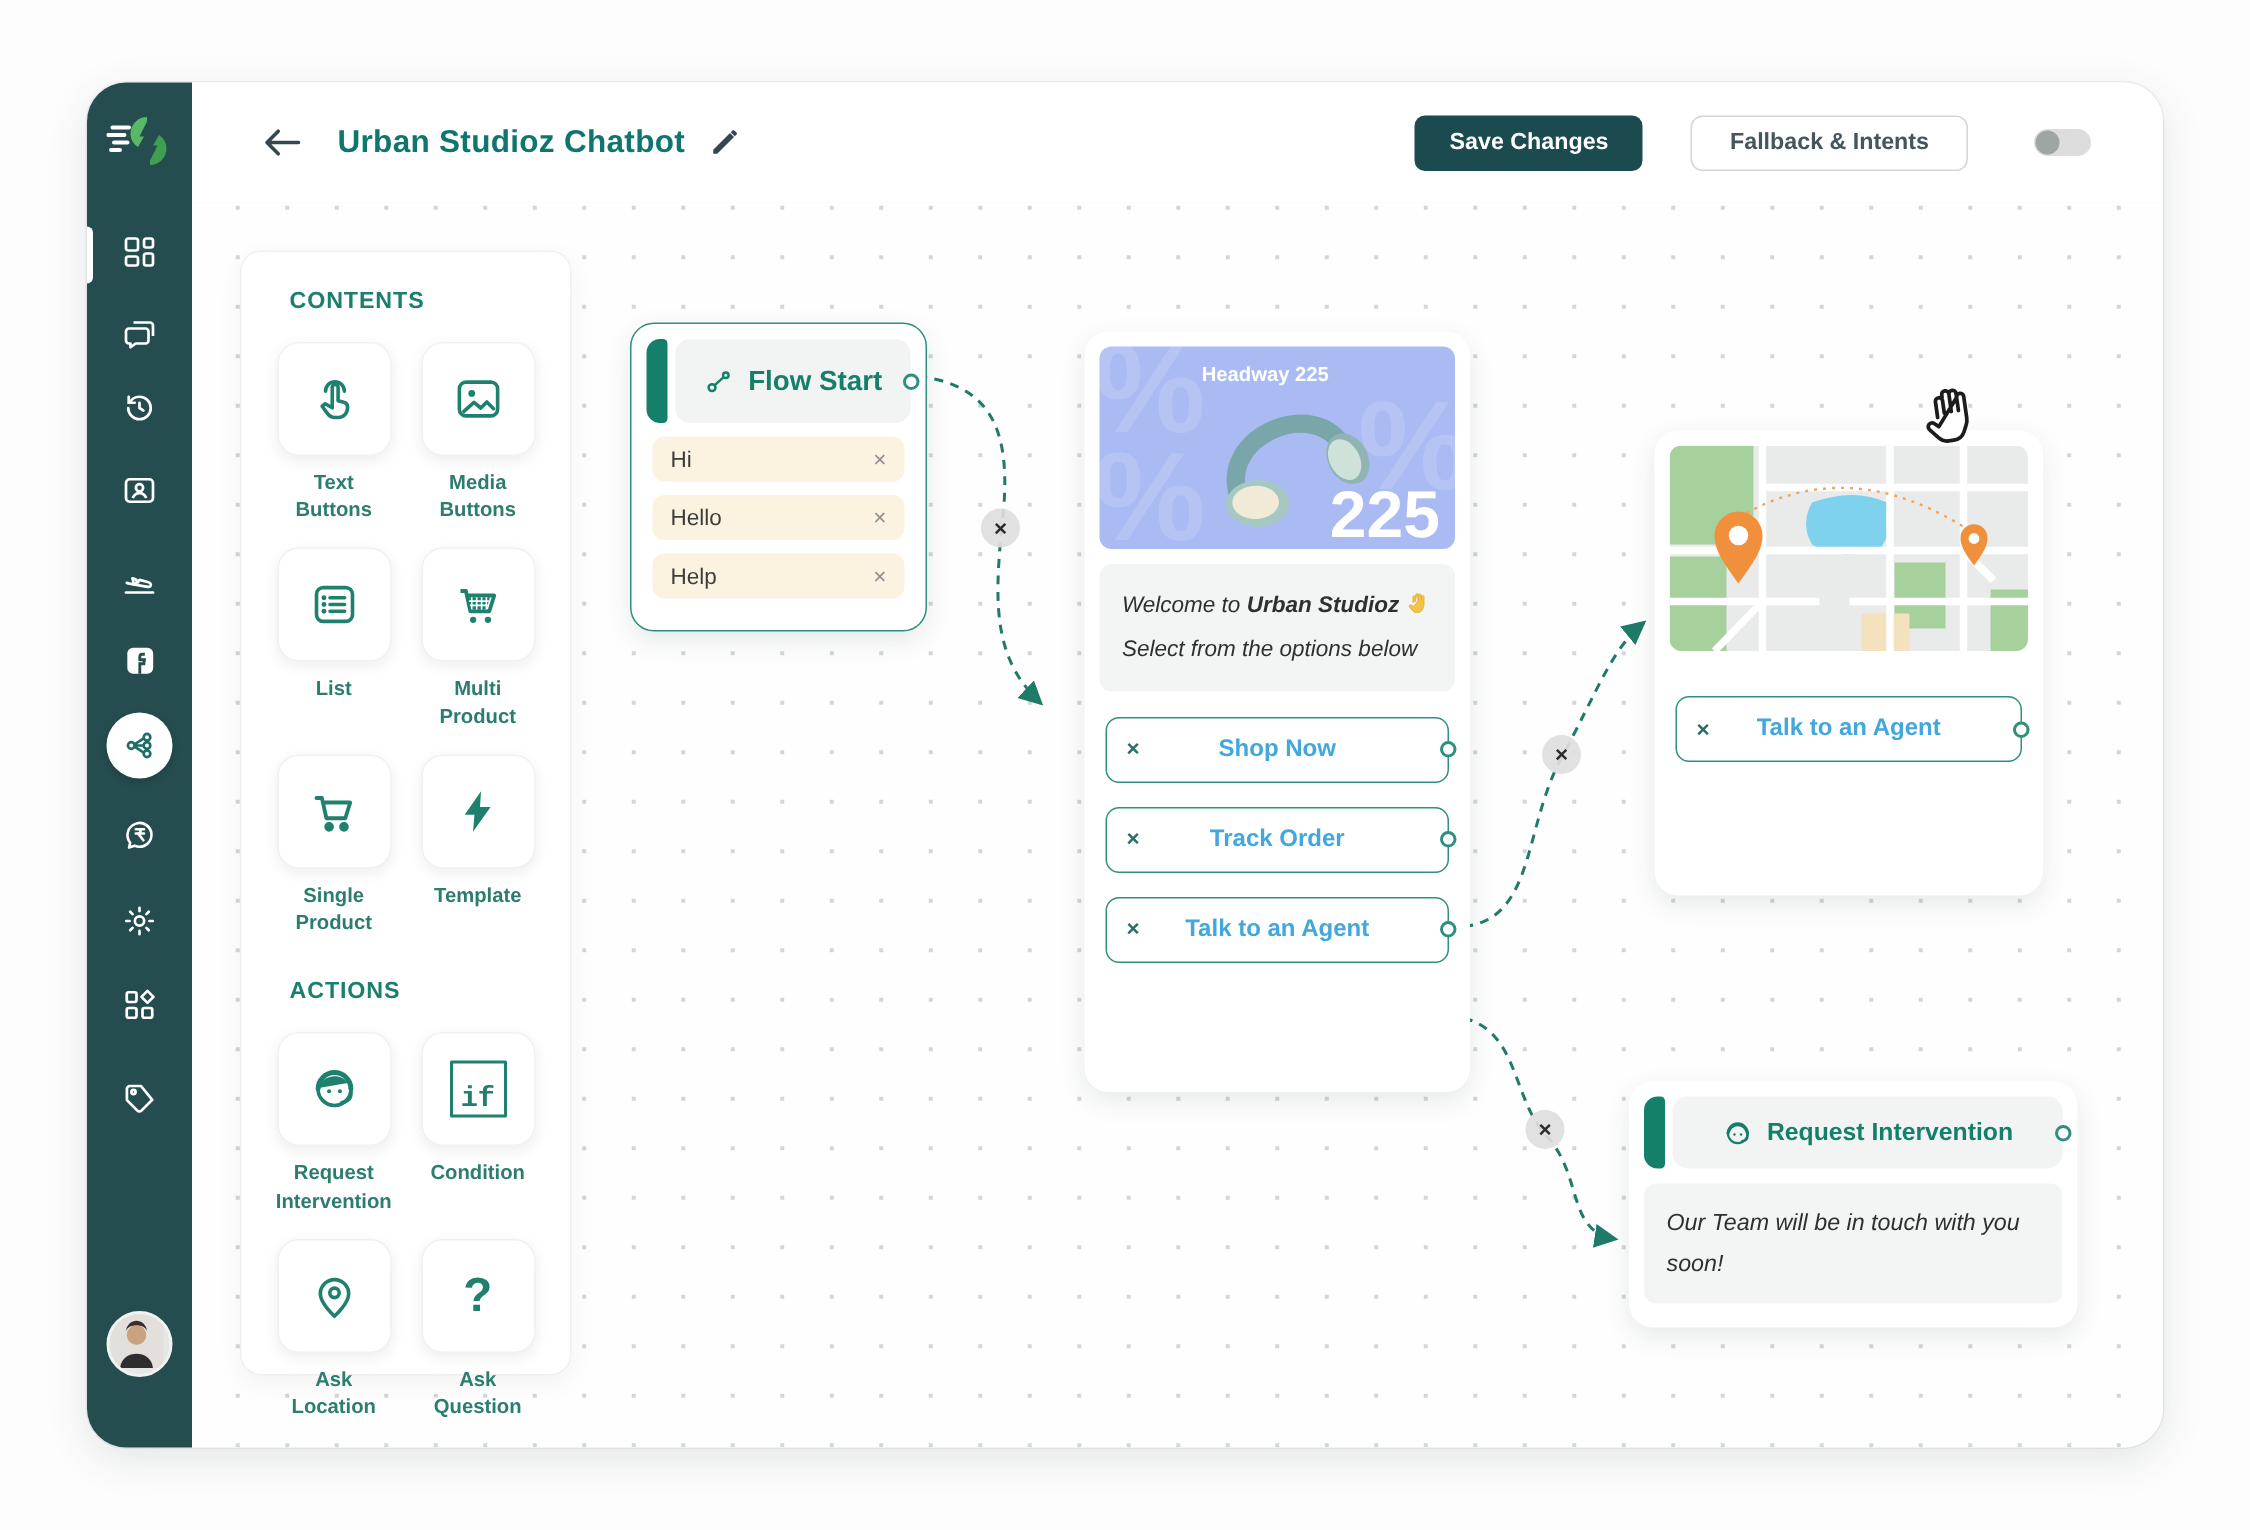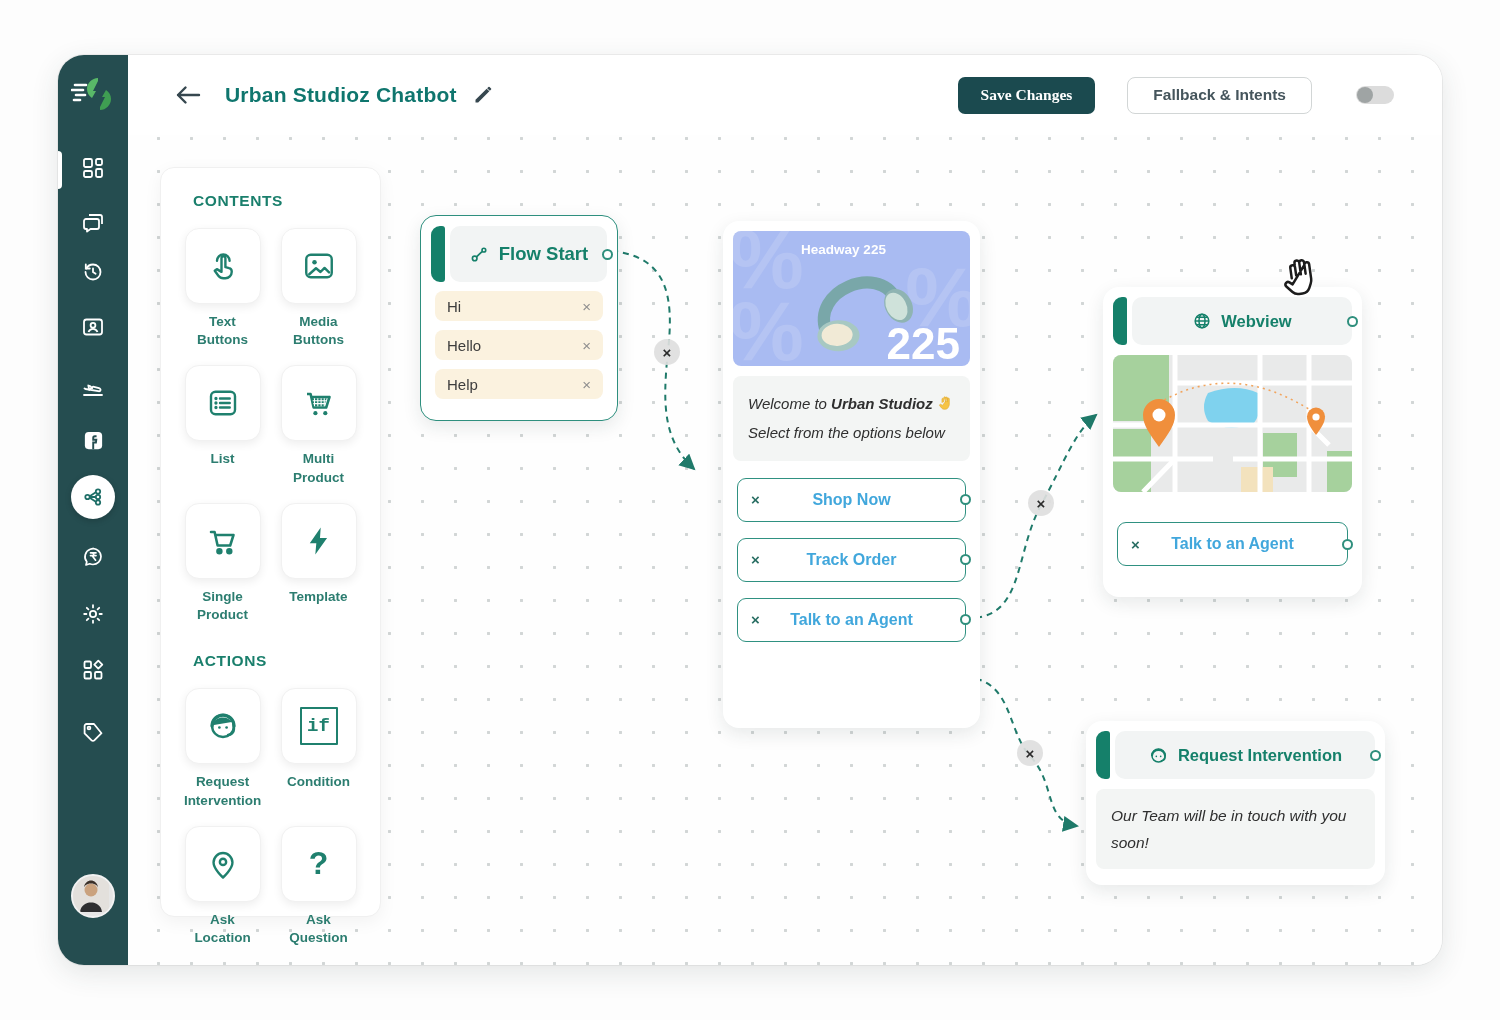--- a/index.html
+++ b/index.html
@@ -17,40 +17,40 @@
   .flow-active{width:44px;height:44px;background:#fff;border-radius:50%;display:flex;align-items:center;justify-content:center;box-shadow:0 2px 6px rgba(0,0,0,.18);}
   .avatar{width:40px;height:40px;border-radius:50%;overflow:hidden;background:#e6e6e6;border:2px solid #f2f2f2;}
   
   .header{position:absolute;left:70px;top:0;right:0;height:80px;background:#fff;border-radius:0 26px 0 0;
     border-bottom:1px solid #ededed;display:flex;align-items:center;}
   .back-btn{margin-left:47px;cursor:pointer;display:flex;}
   .page-title{margin-left:24px;font-size:21px;font-weight:700;color:#0f766e;letter-spacing:.2px;}
   .edit-btn{margin-left:16px;cursor:pointer;display:flex;}
   .hdr-right{margin-left:auto;margin-right:48px;display:flex;align-items:center;}
   .save-btn{height:37px;padding:0 23px;background:#1b4a4f;color:#fff;border:none;border-radius:7px;
-    font-family:Liberation Serif, serif;font-size:15.5px;font-weight:700;cursor:pointer;}
+    font-family:Liberation Sans, sans-serif;font-size:15.5px;font-weight:700;cursor:pointer;}
   .fallback-btn{margin-left:32px;height:37px;padding:0 25px;background:#fff;color:#45555c;border:1px solid #d2d6d6;
     border-radius:8px;font-family:inherit;font-size:15.5px;font-weight:600;cursor:pointer;}
   .toggle{margin-left:44px;width:38px;height:18px;background:#dcdcdc;border-radius:10px;position:relative;cursor:pointer;}
   .toggle .knob{position:absolute;left:1px;top:1px;width:16px;height:16px;border-radius:50%;background:#9fa4a4;}
   
   .canvas{position:absolute;left:70px;top:80px;right:0;bottom:0;border-radius:0 0 26px 0;overflow:hidden;
     background:#fefefe;background-image:radial-gradient(circle,#d2d6d6 1.4px,transparent 1.6px);
     background-size:33px 33px;background-position:14px 20px;}
   
   .panel{position:absolute;left:32px;top:32px;width:221px;height:750px;background:#fff;border:1px solid #f0f0f0;
     border-radius:14px;box-shadow:0 5px 18px rgba(0,0,0,.05);padding-top:24px;box-sizing:border-box;}
   .panel-h{margin:0 0 18px 32px;color:#1a7f6c;font-size:15.5px;font-weight:800;letter-spacing:.6px;}
   .panel-h.actions{margin-top:12px;}
   .cards{width:172px;margin:0 auto;display:grid;grid-template-columns:76px 76px;column-gap:20px;}
   .tool{display:flex;flex-direction:column;align-items:center;margin-bottom:16px;cursor:grab;}
   .tool-card{width:74px;height:74px;background:#fff;border:1px solid #f1f1f1;border-radius:14px;
     box-shadow:0 3px 10px rgba(0,0,0,.07);display:flex;align-items:center;justify-content:center;}
   .tool-label{margin-top:9px;color:#2c7d70;font-size:13.5px;font-weight:600;text-align:center;line-height:1.35;min-height:36px;}
-  .if-box{width:34px;height:34px;border:2px solid #1f806e;border-radius:1px;display:flex;align-items:center;justify-content:center;
+  .if-box{width:34px;height:34px;border:2px solid #1f806e;border-radius:1px;display:flex;align-items:flex-end;justify-content:center;
     color:#1f806e;font-family:"Liberation Mono",monospace;font-size:19px;font-weight:700;}
   .q-glyph{color:#1f806e;font-size:32px;font-weight:700;}
   
   .node{position:absolute;background:#fff;border-radius:16px;box-shadow:0 6px 18px rgba(30,50,50,.10);box-sizing:border-box;}
   .node-head{position:relative;margin:10px 10px 0;display:flex;height:48px;cursor:grab;}
   .node-head.tall{height:56px;}
   .pill{width:14px;background:#15806a;border-radius:9px 3px 3px 9px;margin-right:5px;}
   .head-bar{flex:1;background:#f2f4f4;border-radius:10px;display:flex;align-items:center;justify-content:center;gap:9px;
     color:#15806a;font-weight:700;font-size:16.5px;position:relative;}
   .node-head.tall .head-bar{font-size:18.5px;}
@@ -399,32 +399,20 @@
           <span class="port"></span>
         </div>
         <div class="btn-row">
           <span class="btn-x">×</span>
           <span class="btn-label">Talk to an Agent</span>
           <span class="port"></span>
         </div>
       </div>
 
       <div class="node" style="left:975px;top:152px;width:259px;height:310px;">
-        <div class="node-head">
-          <div class="pill"></div>
-          <div class="head-bar">
-            <svg width="20" height="20" viewBox="0 0 24 24" fill="none" stroke="#15806a" stroke-width="1.8">
-              <circle cx="12" cy="12" r="8.2"></circle>
-                <ellipse cx="12" cy="12" rx="3.6" ry="8.2"></ellipse>
-                <path d="M4 12h16M5 7.5h14M5 16.5h14"></path>
-            </svg>
-            <span>Webview</span>
-            <span class="port head-port"></span>
-          </div>
-        </div>
         <div class="map-wrap">
           <svg width="239" height="137" viewBox="0 0 239 137">
             <rect width="239" height="137" fill="#e9eaea"></rect>
             <rect x="0" y="0" width="56" height="66" fill="#a6d19d"></rect>
             <rect x="0" y="74" width="38" height="63" fill="#a6d19d"></rect>
             <rect x="150" y="78" width="34" height="44" fill="#a6d19d"></rect>
             <rect x="214" y="96" width="25" height="41" fill="#a6d19d"></rect>
             <rect x="128" y="112" width="32" height="25" fill="#f3e2bd"></rect>
             <path d="M95 38 q28 -10 50 0 q6 16 -4 30 q-26 10 -46 -2 q-8 -14 0 -28z" fill="#7fd2ee"></path>
             <g stroke="#ffffff" stroke-width="5" fill="none">

